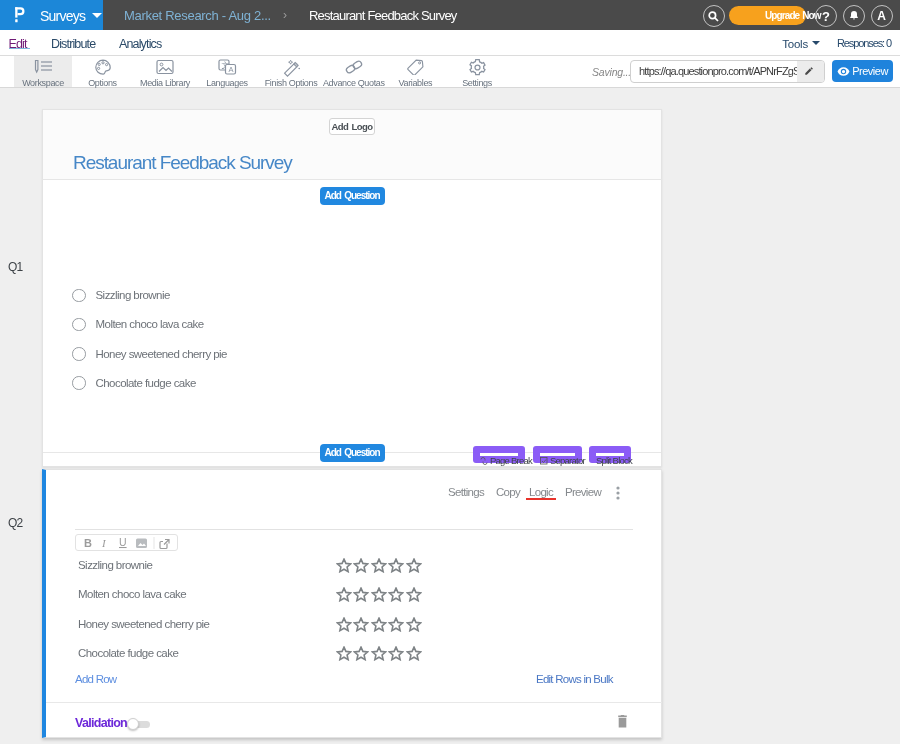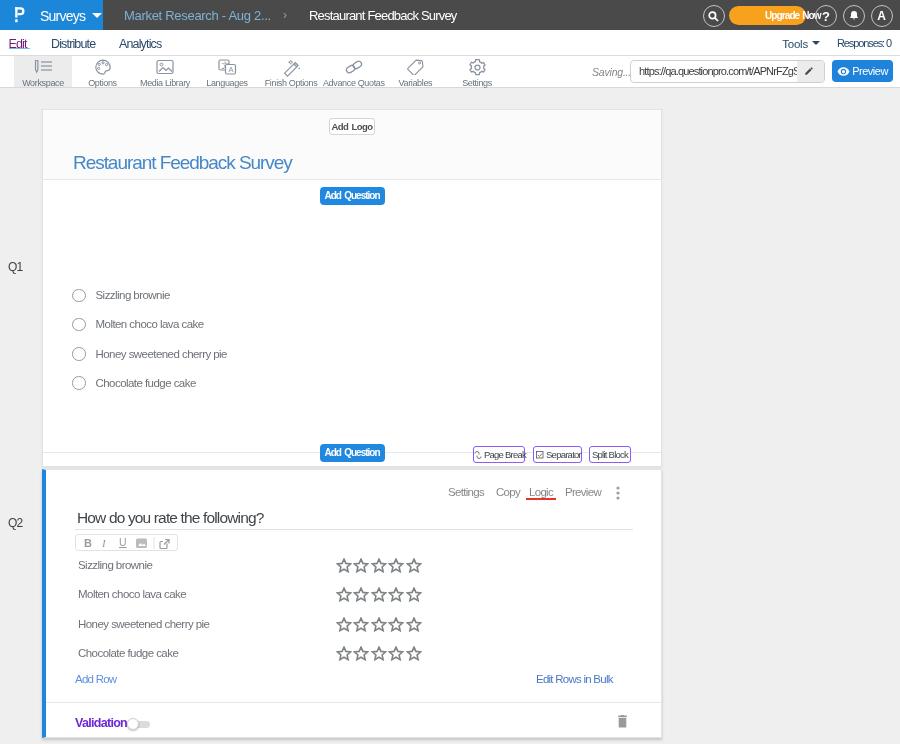--- a/index.html
+++ b/index.html
@@ -42,21 +42,21 @@
 #title { left:73px; top:152px; font-size:19px; letter-spacing:-1.05px; color:#4687c7; }
 .addq { background:#2188e0; border-radius:4px; color:#fff; font-size:10px; font-weight:bold; letter-spacing:-1.0px; word-spacing:1.5px; text-align:center; width:65px; height:18px; line-height:18px; white-space:nowrap; }
 #addq1 { left:319.5px; top:186.5px; }
 #q1 { left:8px; top:260px; font-size:12px; letter-spacing:-0.8px; color:#3c4146; }
 #q2 { left:8px; top:516px; font-size:12px; letter-spacing:-0.8px; color:#3c4146; }
 #q1text { left:72px; top:254px; font-size:15.5px; font-weight:500; letter-spacing:-0.9px; color:#41464b; }
 .radio { position:absolute; width:13.5px; height:13.5px; border:1.4px solid #969ba0; border-radius:50%; left:72px; }
 .opt { position:absolute; left:95.5px; font-size:11.5px; letter-spacing:-0.55px; color:#6d7278; white-space:nowrap; }
 #line452 { left:43px; top:452px; width:618px; height:1px; background:#e7e7e7; }
 #addq2 { left:319.5px; top:444px; }
-.sbtn { position:absolute; top:446px; height:17px; background:#fff; border:1px solid #8b5cf6; border-radius:3px; font-size:9.5px; letter-spacing:-0.75px; color:#3f4449; text-align:center; line-height:15px; white-space:nowrap; }
+.sbtn { position:absolute; top:446px; height:17px; background:#fff; border:7px solid #8b5cf6; border-radius:3px; font-size:9.5px; letter-spacing:-0.75px; color:#3f4449; text-align:center; line-height:15px; white-space:nowrap; }
 
 #card2 { left:42px; top:468.5px; width:620px; height:269px; background:#fff; border:1px solid #e3e3e3; border-left:4px solid #1e86e0; box-shadow:0 2px 3px rgba(0,0,0,0.18); }
 .qlink { position:absolute; top:486px; font-size:11.5px; letter-spacing:-0.7px; color:#85898d; white-space:nowrap; }
 #redline { left:526px; top:497.5px; width:30px; height:2px; background:#e8322a; }
 #dots { left:616px; top:486px; }
 #q2text { left:77px; top:509px; font-size:15.5px; font-weight:500; letter-spacing:-0.85px; color:#41464b; }
 #q2line { left:75px; top:529px; width:558px; height:1px; background:#e2e2e2; }
 #fmtbar { left:75px; top:533.5px; width:103px; height:17.5px; background:#fff; border:1px solid #e2e2e2; border-radius:3px; }
 .rowlbl { position:absolute; left:78px; font-size:11.5px; letter-spacing:-0.55px; color:#6d7278; white-space:nowrap; }
 .stars { position:absolute; left:335.5px; }
@@ -223,21 +223,20 @@
   <div class="qlink" style="left:448px;">Settings</div>
   <div class="qlink" style="left:496px;">Copy</div>
   <div class="qlink" style="left:529px;">Logic</div>
   <div class="abs" id="redline"></div>
   <div class="qlink" style="left:565px;">Preview</div>
   <svg class="abs" id="dots" width="4" height="14" viewBox="0 0 4 14">
       <circle cx="2" cy="2" r="1.6" fill="#9aa0a5"></circle>
       <circle cx="2" cy="7" r="1.6" fill="#9aa0a5"></circle>
       <circle cx="2" cy="12" r="1.6" fill="#9aa0a5"></circle>
     </svg>
-  <div class="abs" id="q2text">How do you rate the following?</div>
   <div class="abs" id="q2line"></div>
   <div class="abs" id="fmtbar">
     <svg width="100" height="16" viewBox="0 0 100 16">
       <text x="8" y="12" font-size="11" font-weight="bold" fill="#9b9b9b" font-family="Liberation Sans">B</text>
       <text x="26" y="12" font-size="11" font-style="italic" fill="#9b9b9b" font-family="Liberation Serif">I</text>
       <text x="43" y="11" font-size="10.5" fill="#9b9b9b" font-family="Liberation Sans" text-decoration="underline">U</text>
       <rect x="60" y="3.5" width="11" height="9.5" rx="1.5" fill="#b9bcbf"></rect>
       <path d="M62,11 l2.5,-3 2,2 1.5,-1.5 2,2.5 z" fill="#fff"></path>
       <line x1="78" y1="2" x2="78" y2="14" stroke="#e5e5e5"></line>
       <g stroke="#9b9b9b" fill="none" stroke-width="1.2">

